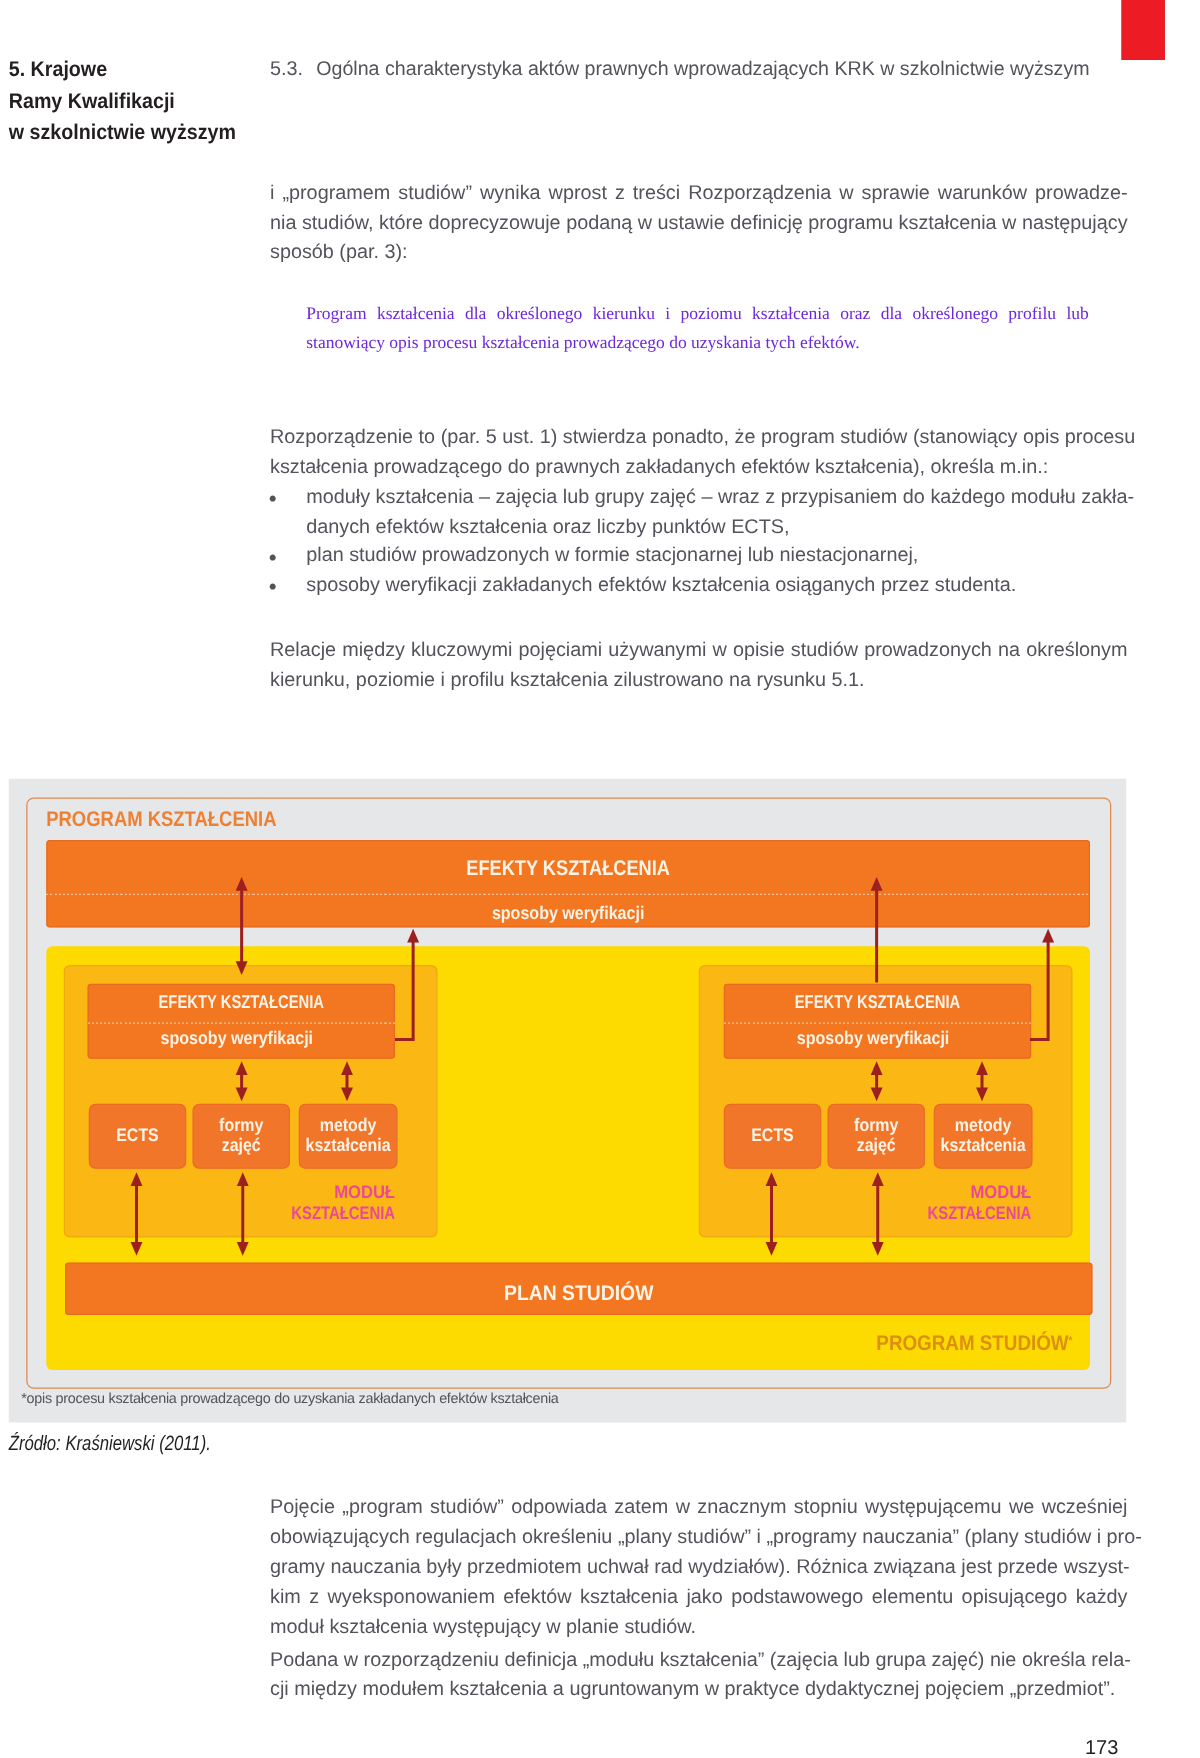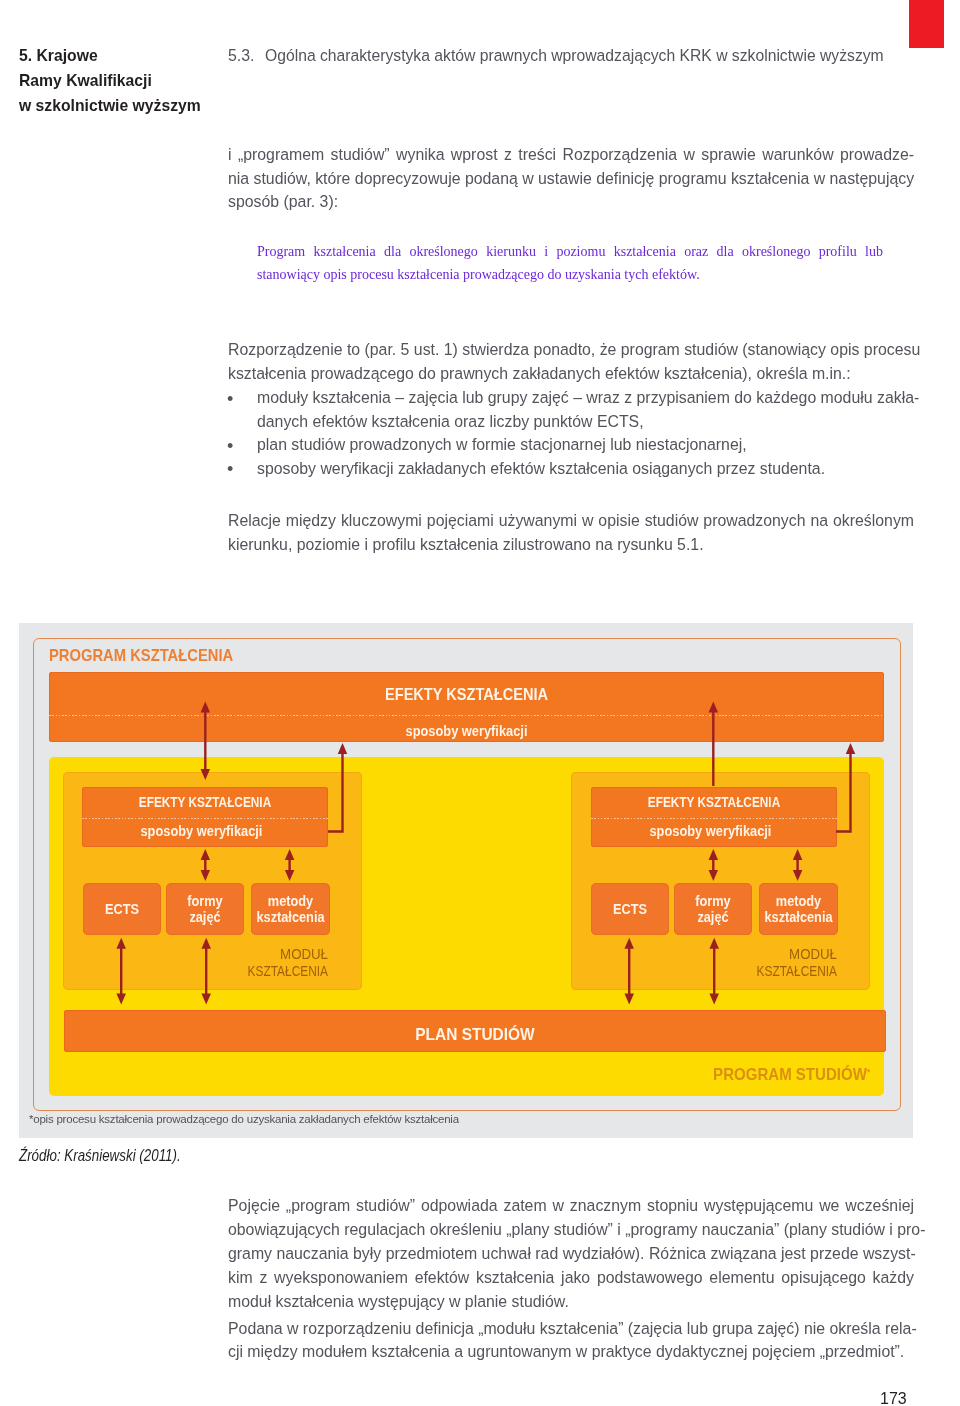--- a/index.html
+++ b/index.html
@@ -1,20 +1,20 @@
 <!DOCTYPE html>
 <html lang="pl"><head>
 <meta charset="utf-8">
 <title>Program kształcenia</title>
 <style>
   html,body{margin:0;padding:0;}
   body{width:960px;height:1406px;background:#ffffff;
        font-family:"Liberation Sans",sans-serif;color:#53535b;overflow:hidden;
        -webkit-font-smoothing:antialiased;}
-  .page{position:absolute;left:16px;top:0;width:928px;height:1406px;}
+  .page{position:absolute;left:4px;top:0;width:928px;height:1406px;}
   .corner-mark{position:absolute;right:0;top:0;width:35px;height:48px;background:#ed1c24;}
 
   .running-head{position:absolute;left:3px;top:43px;width:260px;
       font-weight:bold;font-size:17px;line-height:25px;color:#231f20;}
   .running-head > div{transform:scaleX(0.925);transform-origin:0 50%;white-space:nowrap;}
 
   .sec-head{position:absolute;left:212px;top:47px;width:700px;font-size:15.85px;color:#53535b;
       white-space:nowrap;}
   .sec-head .num{display:inline-block;width:37px;}
   .sec-head .ttl{display:inline-block;transform:scaleX(0.991);transform-origin:0 50%;}
@@ -86,22 +86,22 @@
       height:52px;top:883px;}
   .chip br{display:none;}
   .chip span{display:block;width:100%;transform:scaleX(0.88);}
   .chip-ects-l{left:67px;width:78px;}
   .chip-form-l{left:150px;width:78px;}
   .chip-meth-l{left:235px;width:79px;}
   .chip-ects-r{left:575px;width:78px;}
   .chip-form-r{left:658px;width:78px;}
   .chip-meth-r{left:743px;width:79px;}
 
-  .mod-label{position:absolute;text-align:right;font-weight:normal;font-size:14.5px;line-height:16.8px;
-      color:#a16207;}
+  .mod-label{position:absolute;text-align:right;font-weight:bold;font-size:14.5px;line-height:16.8px;
+      color:#ec4899;}
   .mod-label span{display:block;transform:scaleX(0.915);transform-origin:100% 50%;}
   .mod-label span + br + span, .mod-label span:last-child{transform:scaleX(0.82);transform-origin:100% 50%;}
   .mod-label br{display:none;}
   .mod-label-l{left:180px;top:946px;width:132px;}
   .mod-label-r{left:689px;top:946px;width:132px;}
 
   .plan-box{left:48px;top:1010px;width:806px;height:42px;padding-left:16px;}
   .plan-box .bx-title{top:15.5px;}
 
   .footnote{position:absolute;left:13px;top:1113px;font-size:11.5px;color:#53535b;

